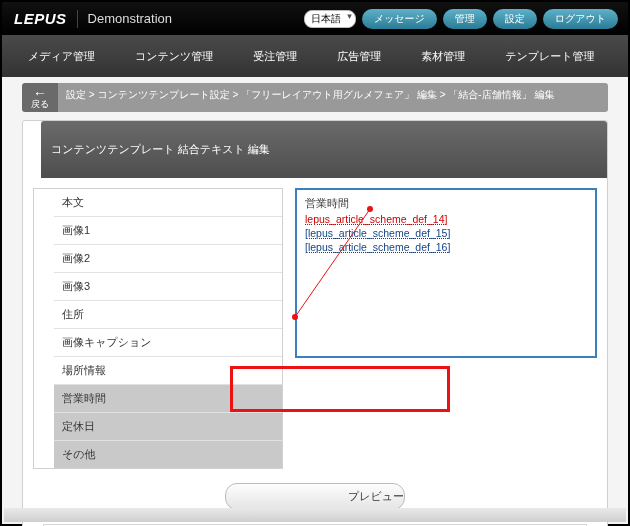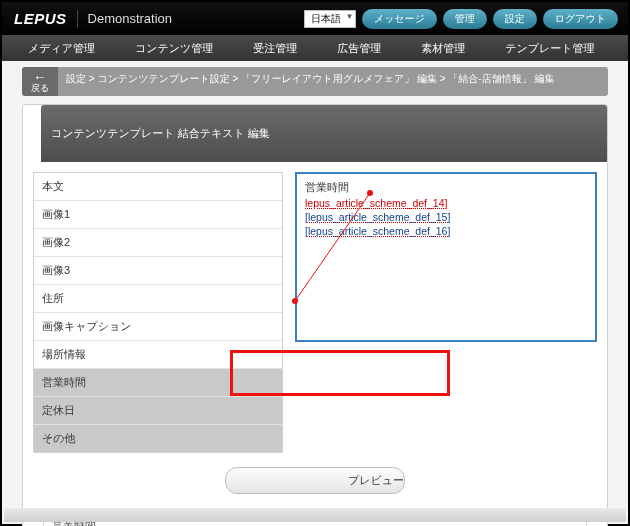--- a/index.html
+++ b/index.html
@@ -5,43 +5,43 @@
   * { box-sizing: border-box; margin: 0; padding: 0; }
   body { font-family: "Hiragino Kaku Gothic Pro", Meiryo, sans-serif; font-size: 11px; background: #fff; width: 630px; height: 526px; overflow: hidden; position: relative; }
   .frame { border: 2px solid #000; width: 630px; height: 526px; position: relative; background: #f4f4f4; }
 
   .topbar { background: linear-gradient(#111,#000); height: 33px; display: flex; align-items: center; justify-content: space-between; padding: 0 10px 0 12px; }
   .brand { display: flex; align-items: center; gap: 10px; }
   .brand-logo { color: #fff; font-weight: bold; font-style: italic; font-size: 15px; letter-spacing: .5px; }
   .brand-sep { width: 1px; height: 18px; background: #444; }
   .brand-sub { color: #ddd; font-size: 13px; }
   .top-right { display: flex; align-items: center; gap: 6px; }
-  .lang { font-size: 10px; border: 1px solid #bbb; background: #fff; padding: 1px 14px 1px 6px; border-radius: 0; position: relative; }
+  .lang { font-size: 10px; border: 1px solid #bbb; background: #fff; padding: 1px 14px 1px 6px; border-radius: 8px; position: relative; }
   .lang::after{ content:"▾"; position:absolute; right:3px; top:0; font-size:9px; color:#555; }
   .pill { background: linear-gradient(#5fb1c9,#2a7b95); color: #fff; font-size: 10px; padding: 3px 12px; border-radius: 10px; cursor: pointer; }
 
-  .mainnav { background: linear-gradient(#4a4a4a,#333); height: 26px; display: flex; align-items: center; padding: 0 6px; }
+  .mainnav { background: linear-gradient(#4a4a4a,#333); height: 42px; display: flex; align-items: center; padding: 0 6px; }
   .mainnav span { color: #fff; font-size: 11px; padding: 0 20px; cursor: pointer; white-space: nowrap; }
 
   .content { padding: 6px 20px 0 20px; }
 
   .bc-row { display: flex; align-items: stretch; gap: 0; }
   .back { width: 36px; background: #6a6a6a; color: #fff; display: flex; flex-direction: column; align-items: center; justify-content: center; font-size: 9px; border-radius: 3px 0 0 3px; }
   .back-arrow { font-size: 14px; line-height: 1; }
   .bc-body { flex: 1; background: #999; padding: 5px 8px 6px 8px; border-radius: 0 3px 3px 0; }
   .bc-text { color: #fff; font-size: 10px; margin-bottom: 4px; white-space: nowrap; }
   .tab-btn { display: inline-block; background: linear-gradient(#6cc0d8,#3890aa); color: #fff; font-size: 10px; padding: 3px 12px; border-radius: 9px; }
 
   .panel { margin-top: 8px; background: #fff; border: 1px solid #cfcfcf; border-radius: 3px; padding-bottom: 10px; }
   .panel-head { background: linear-gradient(#6a6a6a,#4e4e4e); color: #fff; font-size: 11px; padding: 21px 10px; border-radius: 3px 3px 0 0; margin-left: 18px; }
   .panel-body { padding: 10px; position: relative; }
 
   .two-col { display: flex; gap: 12px; }
   .left-list { width: 250px; border: 1px solid #d0d0d0; }
-  .row { border-bottom: 1px solid #e2e2e2; padding: 6px 8px; font-size: 11px; color: #333; background: #fff; cursor: pointer; }
+  .row { border-bottom: 1px solid #e2e2e2; padding: 6px 8px; font-size: 11px; color: #333; background: #fff; cursor: pointer; margin-left: 20px; }
   .row:last-child { border-bottom: none; }
   .row.sel { background: #c9c9c9; }
 
   .right-box { flex: 1; border: 2px solid #3b7fbf; background: #fff; padding: 6px 8px; font-size: 11px; color: #222; height: 170px; overflow: hidden; }
   .right-box .lbl { color: #333; margin-bottom: 2px; }
   .right-box .tok { font-size: 10.5px; margin-bottom: 2px; }
   .tok-red { color: #c00; text-decoration: underline dotted #c00; }
   .tok-blue { color: #114488; text-decoration: underline dotted #c00; }
 
   .highlight { position: absolute; border: 3px solid #e11; }

